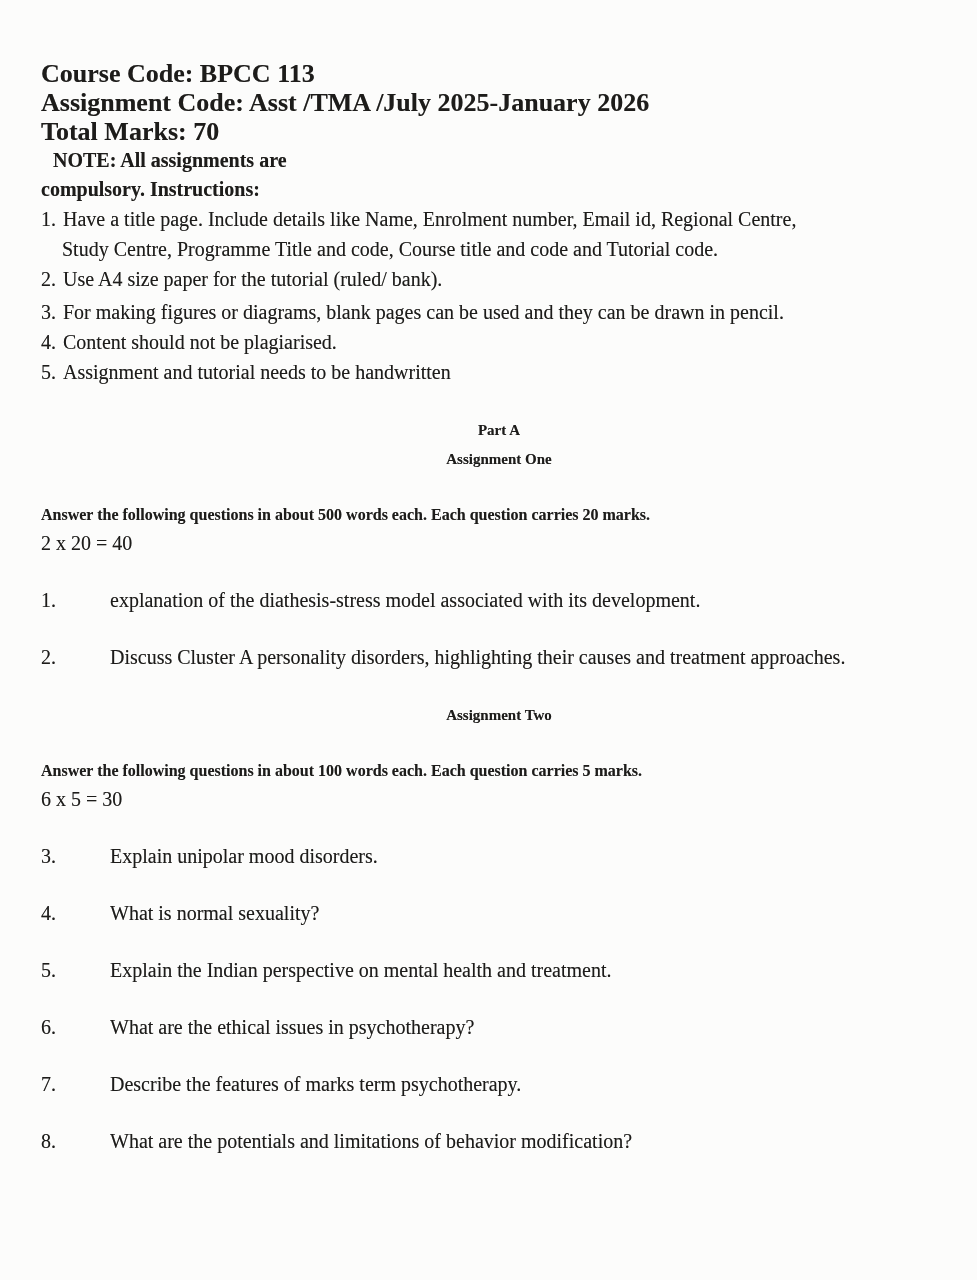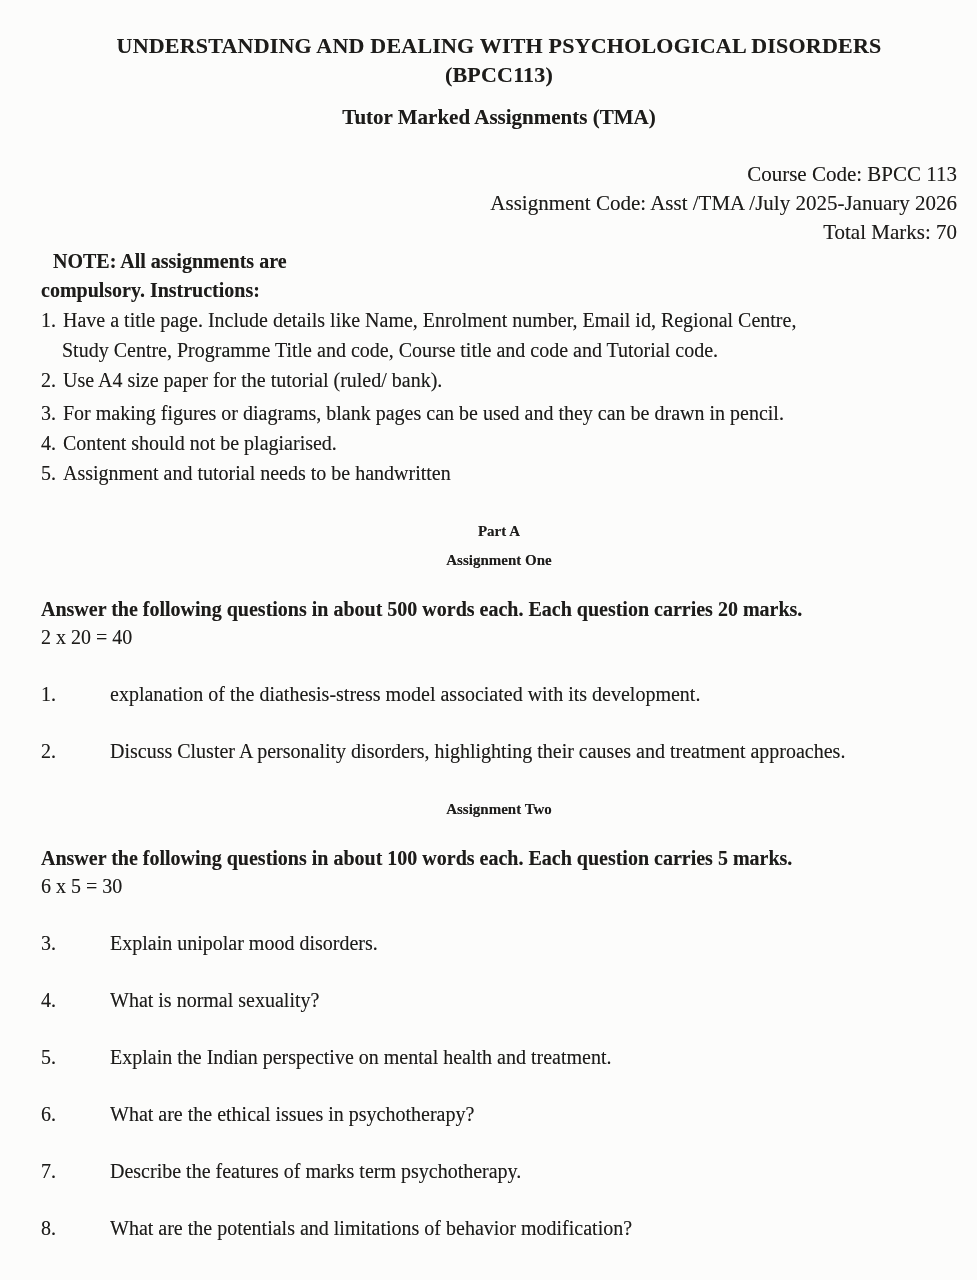--- a/index.html
+++ b/index.html
@@ -28,23 +28,23 @@
     line-height: 29px;
     letter-spacing: 0.2px;
   }
   .subtitle {
     font-weight: bold;
     font-size: 21px;
     line-height: 29px;
     margin-top: 14px;
   }
   .meta {
-    text-align: right;
-    font-weight: normal;
-    font-size: 21px;
+    text-align: left;
+    font-weight: bold;
+    font-size: 26px;
     line-height: 29px;
     margin-top: 28px;
   }
   .note-heading {
     font-weight: bold;
     font-size: 20px;
     line-height: 29px;
   }
   .note-heading .nh1 { padding-left: 12px; }
   .instruction {
@@ -57,23 +57,23 @@
   .section-heading {
     text-align: center;
     font-weight: bold;
     font-size: 15px;
     line-height: 29px;
   }
   .part-a-head { margin-top: 29px; }
   .part-b-head { margin-top: 30px; }
   .direction {
     font-weight: bold;
-    font-size: 20px;
+    font-size: 16px;
     line-height: 28px;
-    margin-top: 20px;
+    margin-top: 27px;
   }
   .marks {
     font-size: 20px;
     line-height: 28px;
     text-align: left;
   }
   .marks-a { padding-right: 8px; }
   .marks-b { padding-right: 127px; }
   .question {
     display: flex;
@@ -86,25 +86,20 @@
     flex: none;
     width: 69px;
   }
   .q-text { flex: 1; padding-right: 8px; }
 </style>
 </head>
 <body>
 
 <div class="page">
 
-  <div class="doc-header">
-    <div class="title-line">UNDERSTANDING AND DEALING WITH PSYCHOLOGICAL DISORDERS</div>
-    <div class="title-line">(BPCC113)</div>
-    <div class="subtitle">Tutor Marked Assignments (TMA)</div>
-  </div>
 
   <div class="meta">
     <div>Course Code: BPCC 113</div>
     <div>Assignment Code: Asst /TMA /July 2025-January 2026</div>
     <div>Total Marks: 70</div>
   </div>
 
   <div class="note">
     <div class="note-heading">
       <div class="nh1">NOTE: All assignments are</div>

